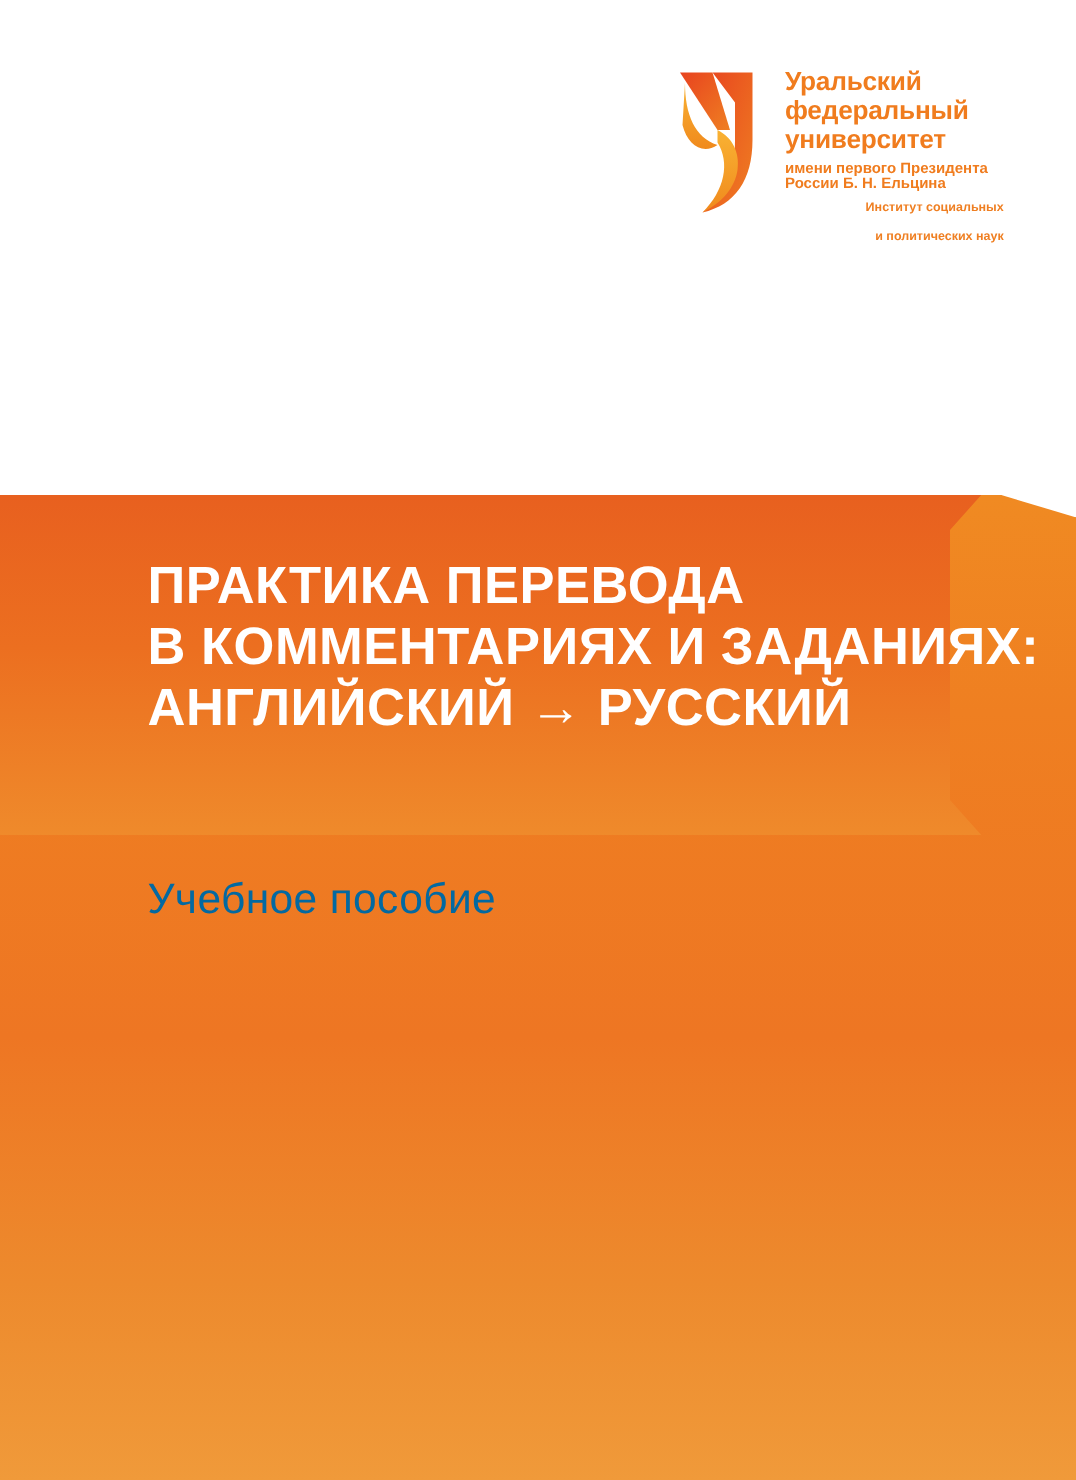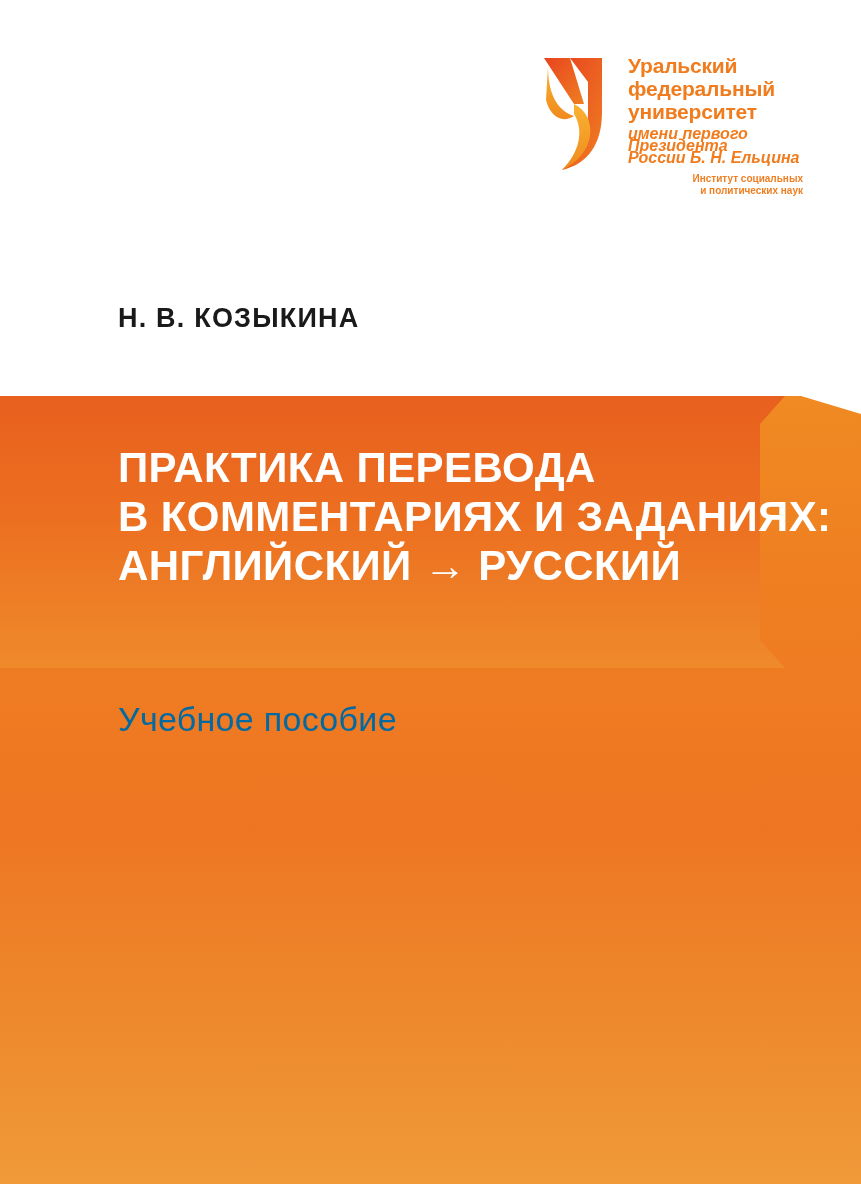--- a/index.html
+++ b/index.html
@@ -42,25 +42,24 @@
   }
   .logo-name {
     color: #f07c1e;
     font-weight: bold;
     font-size: 21px;
     line-height: 23px;
     letter-spacing: -0.2px;
   }
   .logo-sub {
     color: #f07c1e;
-    font-size: 16px;
+    font-size: 12px;
     line-height: 12px;
     margin-top: 5px;
     font-weight: bold;
-    font-style: italic;
   }
   .logo-inst {
     color: #ef7f22;
     font-size: 10px;
     line-height: 12px;
     margin-top: 9px;
     font-weight: bold;
     text-align: right;
   }
 
@@ -154,26 +153,25 @@
       <path d="M8 14 C8 40 16 58 34 64 C22 72 10 64 6 48 Z" fill="url(#gy)"></path>
       <path d="M34 52 C46 58 52 70 50 84 C48 98 38 110 22 118 C40 100 44 78 34 62 Z" fill="url(#gy)"></path>
     </svg>
     <div class="logo-text">
       <div class="logo-name">Уральский</div>
       <div class="logo-name">федеральный</div>
       <div class="logo-name">университет</div>
       <div class="logo-sub">имени первого Президента</div>
       <div class="logo-sub" style="margin-top:0">России Б. Н. Ельцина</div>
       <div class="logo-inst">Институт социальных</div>
-      <div class="logo-inst" style="margin-top:0">и политических наук</div>
+      <div class="logo-inst" style="margin-top:11px">и политических наук</div>
     </div>
   </div>
 
   <div class="authors">
-    <div>Н. В. КОЗЫКИНА</div>
   </div>
 
   <div class="orange-bg"></div>
   <div class="title-banner"></div>
 
   <div class="title">
     <span class="title-line">ПРАКТИКА ПЕРЕВОДА</span>
     <span class="title-line">В КОММЕНТАРИЯХ И ЗАДАНИЯХ:</span>
     <span class="title-line">АНГЛИЙСКИЙ → РУССКИЙ</span>
   </div>

